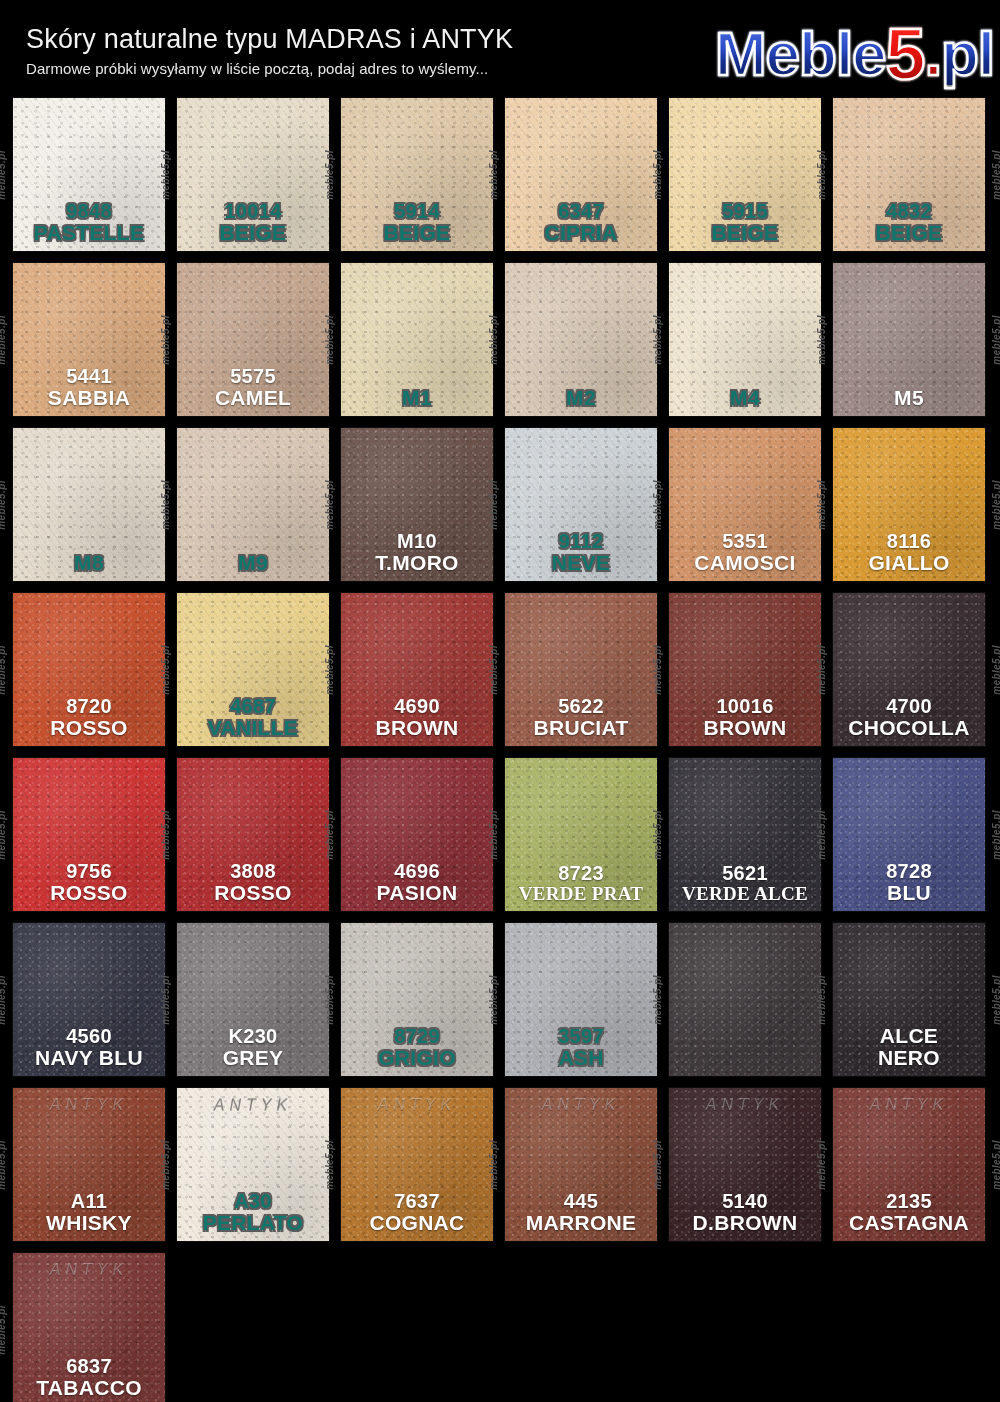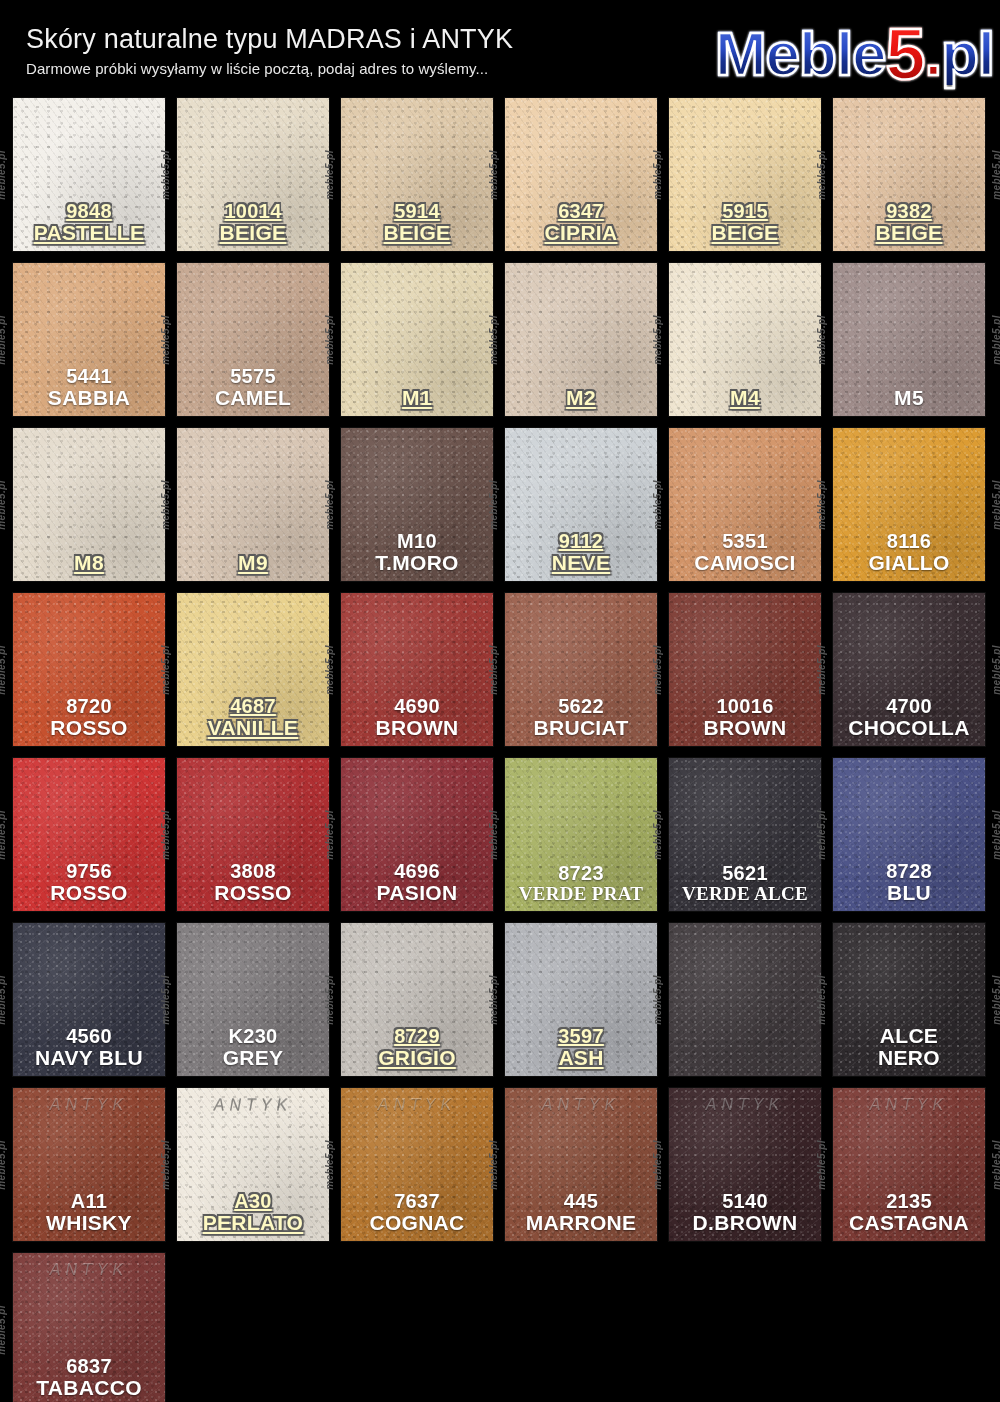--- a/index.html
+++ b/index.html
@@ -86,26 +86,25 @@
   .labels {
     position:absolute; left:0; right:0; bottom:7px;
     text-align:center; z-index:3;
     font-weight:bold; line-height:1.06;
   }
   .code { font-size:20px; letter-spacing:.3px; }
   .name { font-size:21px; letter-spacing:.3px; }
   .name.long { font-size:19px;font-family:Liberation Serif, serif; }
 
   .lt .code, .lt .name {  
-    color:#fef9c3;
+    color:#0f766e;
     text-shadow:
       -1.6px -1.6px 0 #5b5b5b, 1.6px -1.6px 0 #5b5b5b,
       -1.6px  1.6px 0 #5b5b5b, 1.6px  1.6px 0 #5b5b5b,
        0 0 3px rgba(0,0,0,.45);
-    text-decoration: underline;
   }
   .dk .code, .dk .name {  
     color:#fff;
     text-shadow:0 1px 2px rgba(0,0,0,.55);
   }
 
   
   .antyk {
     position:absolute; left:0; right:0; top:8px;
     text-align:center; z-index:3;
@@ -179,21 +178,21 @@
       <div class="labels lt">
         <div class="code">5915</div>
         <div class="name">BEIGE</div>
       </div>
     </div>
     <div class="cell">
       <div class="wm">meble5.pl</div>
       <div class="wm right">meble5.pl</div>
       <div class="swatch" style="background: rgb(227, 195, 162);"></div>
       <div class="labels lt">
-        <div class="code">9382</div>
+        <div class="code">4832</div>
         <div class="name">BEIGE</div>
       </div>
     </div>
     <div class="cell">
       <div class="wm">meble5.pl</div>
       <div class="swatch" style="background: rgb(220, 171, 127);"></div>
       <div class="labels dk">
         <div class="code">5441</div>
         <div class="name">SABBIA</div>
       </div>

